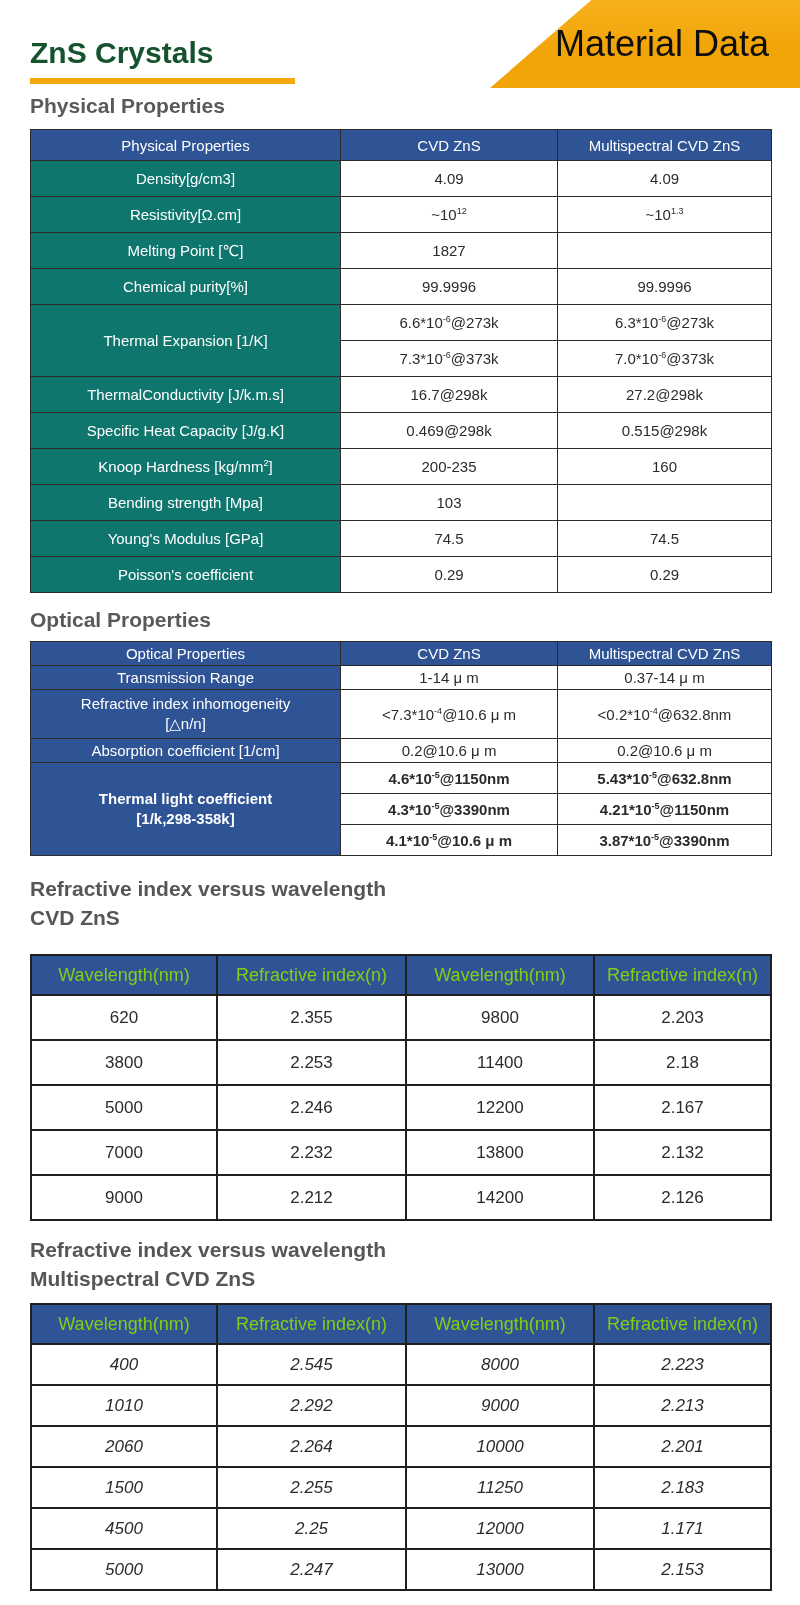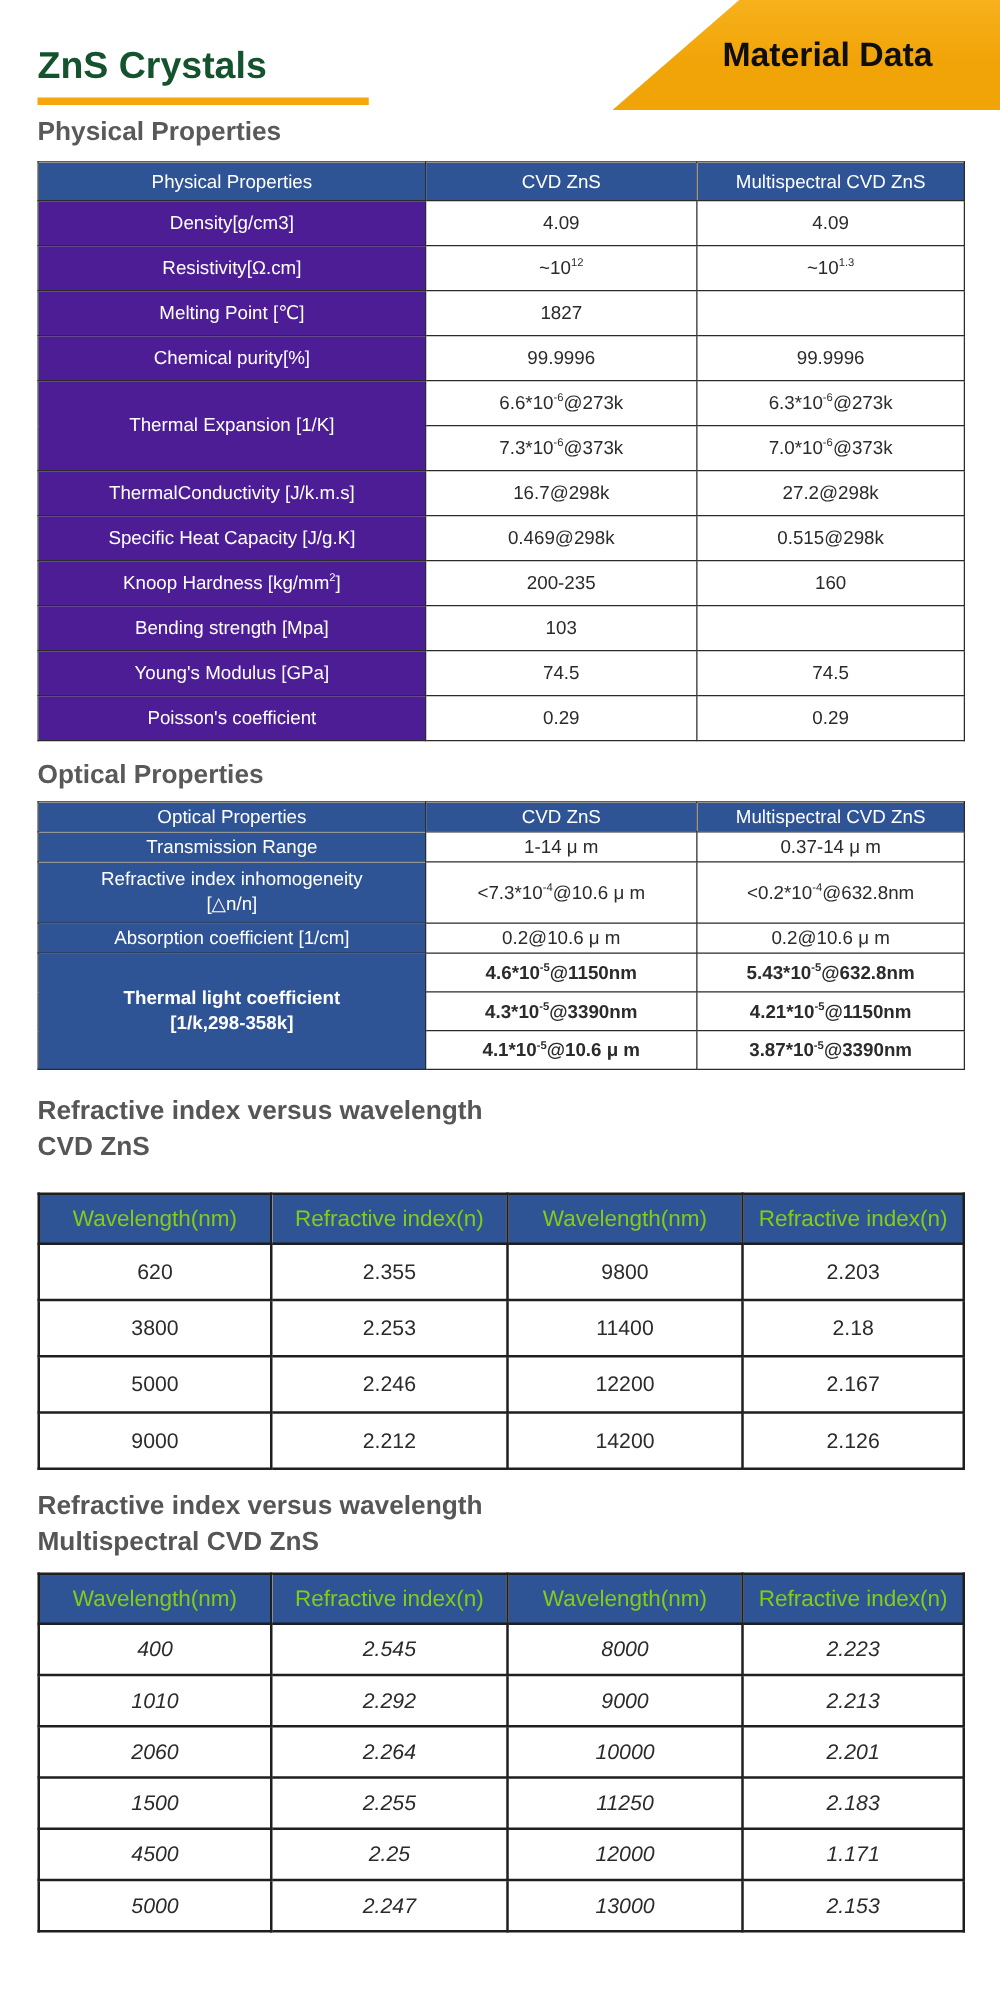--- a/index.html
+++ b/index.html
@@ -6,41 +6,41 @@
   body{font-family:"Liberation Sans","DejaVu Sans",sans-serif;}
   .page{position:relative;width:800px;height:1605px;background:#fff;overflow:hidden;}
 
   
   .title{margin:0;padding:36px 0 0 30px;font-size:30px;line-height:34px;font-weight:bold;color:#14532d;}
   .title-underline{margin:8px 0 0 30px;width:265px;height:6px;background:#f5a70b;}
   .banner{position:absolute;top:0;right:0;width:310px;height:88px;
           background:linear-gradient(180deg,#f7b11c 0%,#f1a408 55%);
           clip-path:polygon(32.7% 0,100% 0,100% 100%,0 100%);
           display:flex;align-items:center;justify-content:center;}
-  .banner span{font-size:27px;font-weight:bold;color:#0e0e0e;padding-left:34px;}
+  .banner span{font-size:36px;font-weight:normal;color:#0e0e0e;padding-left:34px;}
 
   
   .section{margin:0;padding:0 0 0 30px;font-size:21px;line-height:26px;font-weight:bold;color:#595959;}
   .section.h-physical{margin-top:9px;}
   .section.h-optical{margin-top:14px;}
   .section2{margin:0;padding:0 0 0 30px;font-size:21px;line-height:29px;font-weight:bold;color:#565656;}
   .h-cvd{margin-top:18px;}
   .h-multi{margin-top:14px;}
 
   
   table{border-collapse:collapse;table-layout:fixed;}
   th,td{text-align:center;vertical-align:middle;overflow:hidden;}
   sup{font-size:60%;line-height:0;vertical-align:super;text-align:right;}
 
   
   .props{margin:10px 0 0 30px;width:741px;}
   .props th,.props td{border:1.5px solid #2b2b2b;}
   .props thead th{background:#2f5496;color:#ffffff;font-weight:normal;font-size:15px;height:28px;}
   .props td{font-size:15px;color:#2b2b2b;height:33px;}
-  .props td.lbl{background:#4c1d95;color:#ffffff;white-space:pre-line;line-height:20px;margin-left:40px;}
+  .props td.lbl{background:#0f766e;color:#ffffff;white-space:pre-line;line-height:20px;margin-left:40px;}
   .opt{margin:8px 0 0 30px;width:741px;}
   .opt th,.opt td{border:1.5px solid #2b2b2b;}
   .opt thead th{background:#2f5496;color:#fff;font-weight:normal;font-size:15px;height:21px;}
   .opt td{font-size:15px;color:#2b2b2b;height:21px;margin-left:40px;}
   .opt td.lbl{background:#2f5496;color:#fff;white-space:pre-line;line-height:20px;}
   .opt tr.tall td{height:46px;}
   .opt tr.mid td{height:28px;font-weight:bold;}
 
   
   .ref{width:740px;}
@@ -224,20 +224,26 @@
         <td>11400</td>
         <td>2.18</td>
       </tr>
       <tr>
         <td>5000</td>
         <td>2.246</td>
         <td>12200</td>
         <td>2.167</td>
       </tr>
       <tr>
+        <td>7000</td>
+        <td>2.232</td>
+        <td>13800</td>
+        <td>2.132</td>
+      </tr>
+      <tr>
         <td>9000</td>
         <td>2.212</td>
         <td>14200</td>
         <td>2.126</td>
       </tr>
     </tbody>
   </table>
 
   <h2 class="section2 h-multi">
     <span style="display:block">Refractive index versus wavelength</span>

